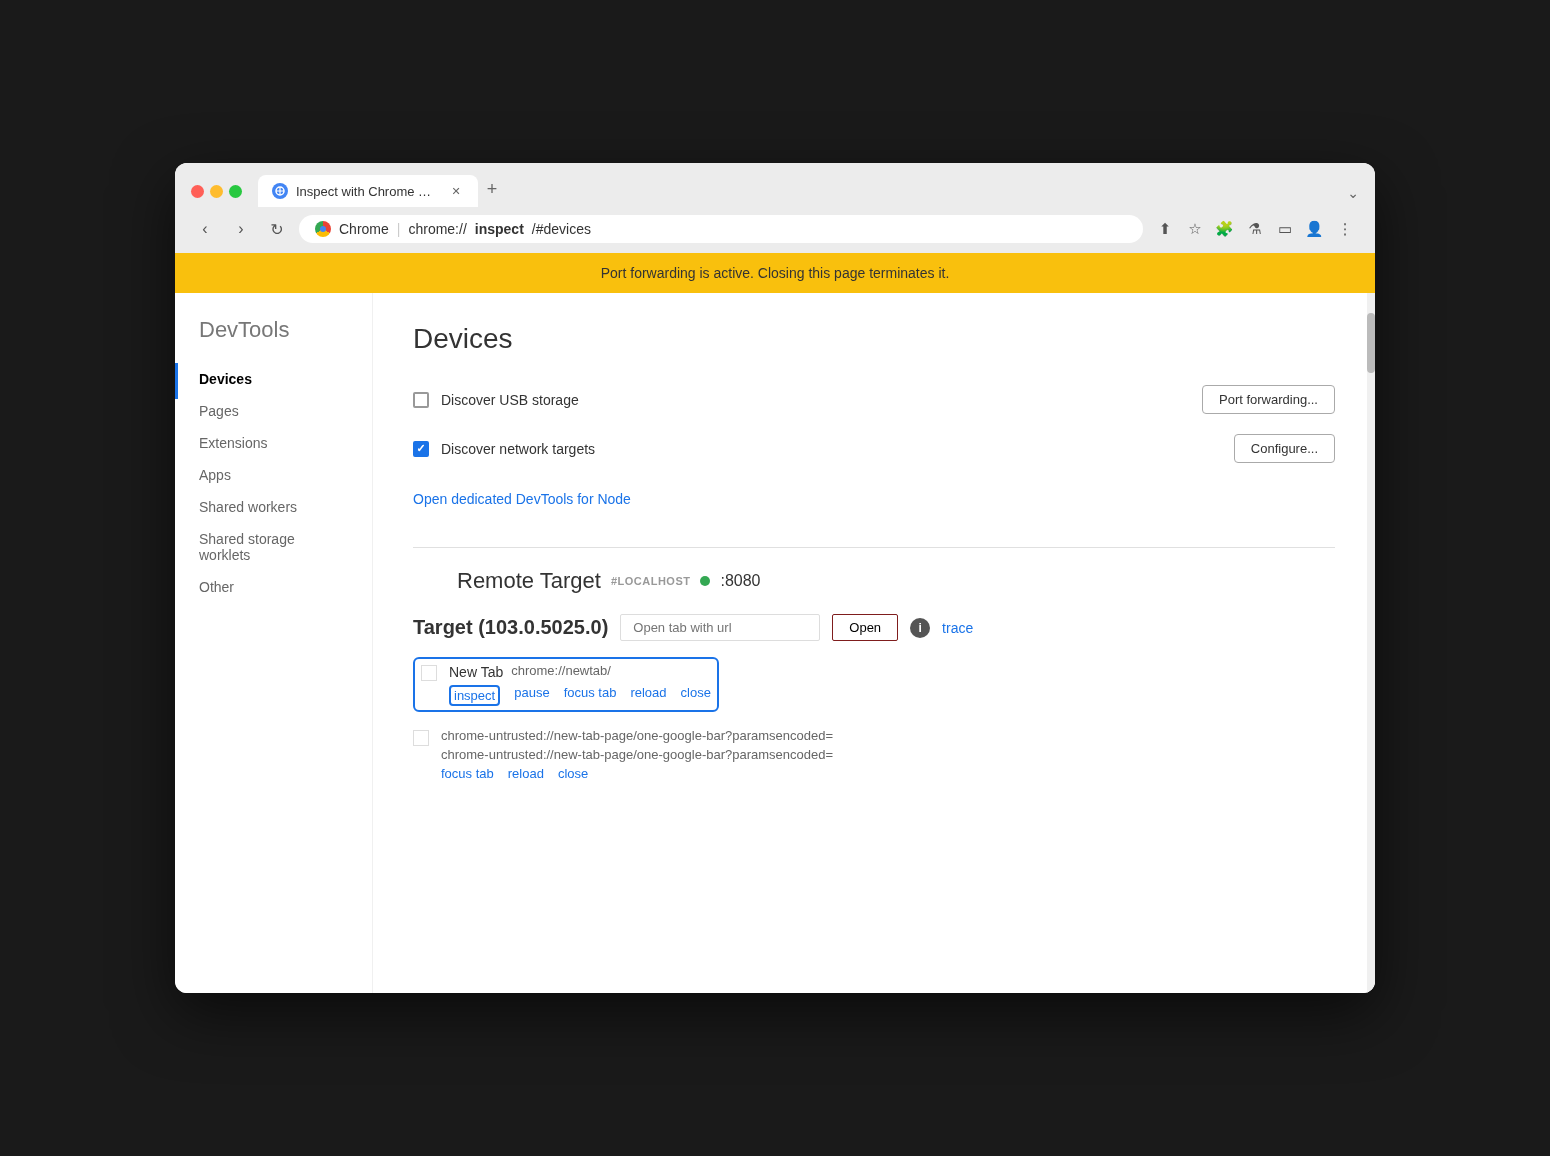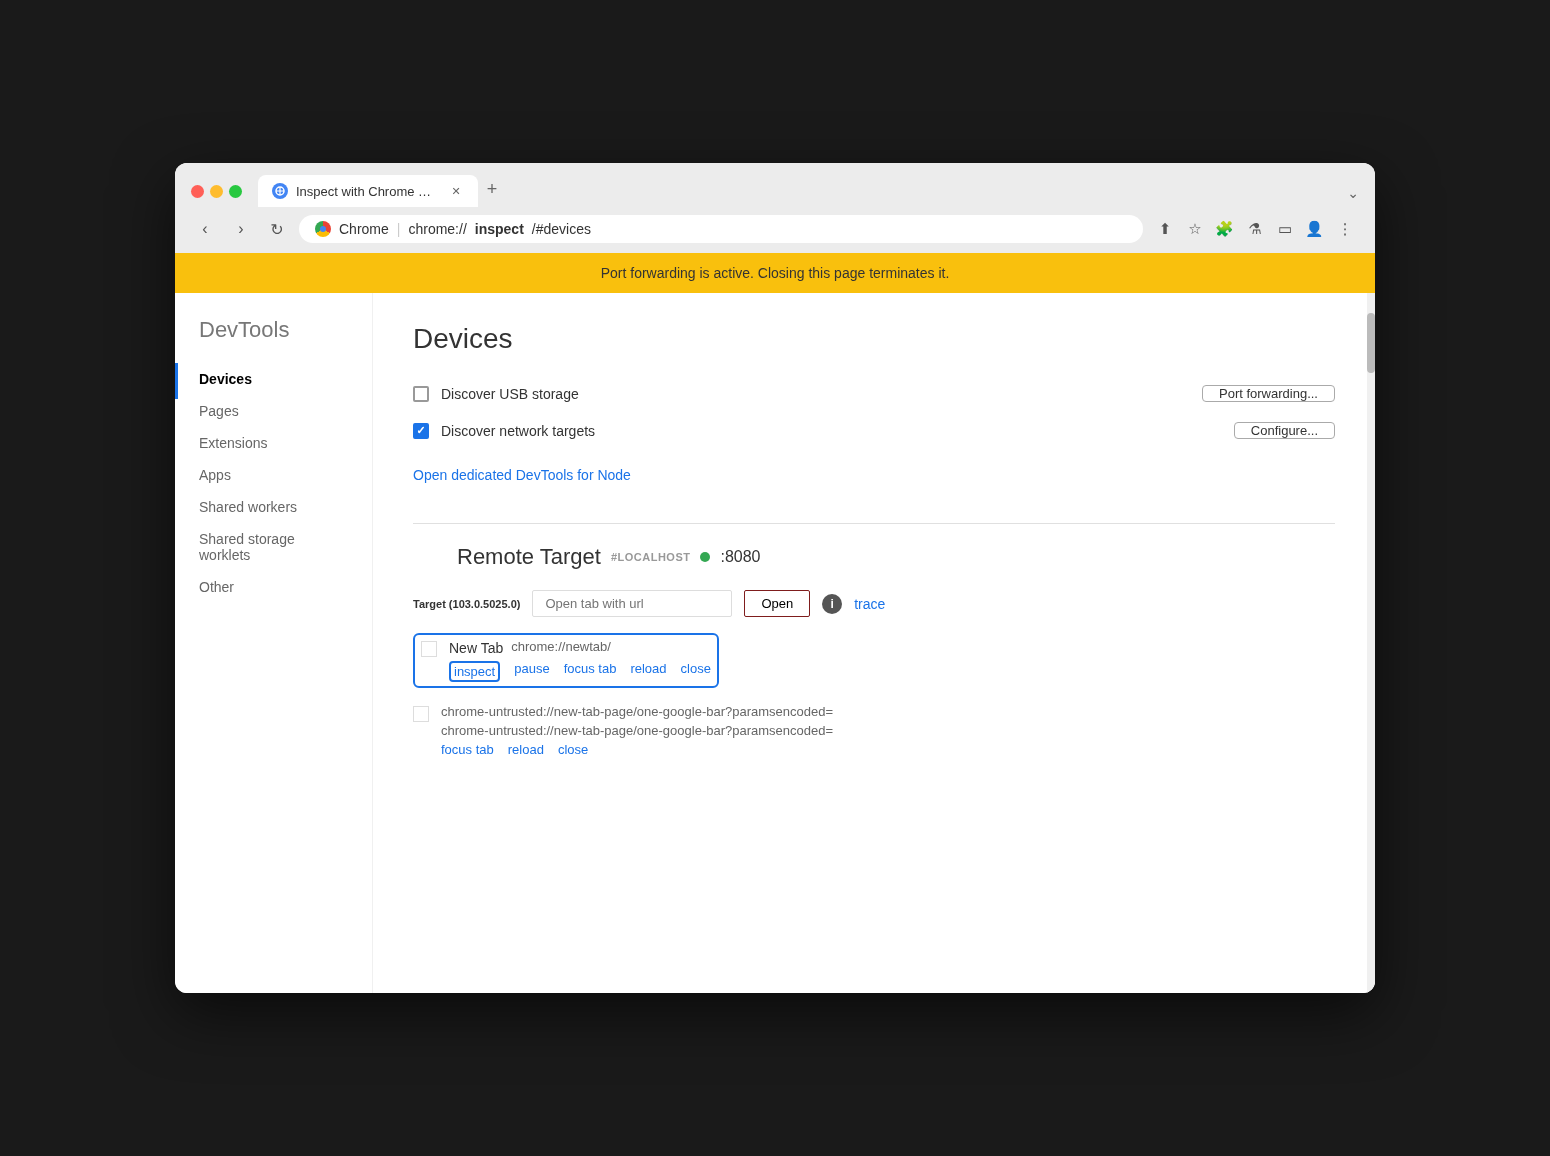--- a/index.html
+++ b/index.html
@@ -268,21 +268,21 @@
       color: white;
       font-size: 11px;
       font-weight: bold;
     }
     .option-label {
       font-size: 14px;
       color: #333;
       flex: 1;
     }
     .option-btn {
-      padding: 0 16px;
+      padding: 6px 16px;
       border: 1px solid #aaa;
       border-radius: 4px;
       background: #fff;
       font-size: 13px;
       cursor: pointer;
       color: #333;
     }
     .devtools-link {
       display: inline-block;
       color: #1a73e8;
@@ -322,21 +322,21 @@
       color: #333;
     }
     
     .target-header-row {
       display: flex;
       align-items: center;
       gap: 12px;
       margin-bottom: 16px;
     }
     .target-name {
-      font-size: 11px;
+      font-size: 20px;
       font-weight: 700;
       color: #333;
     }
     .url-input-field {
       padding: 5px 12px;
       border: 1px solid #ddd;
       border-radius: 2px;
       font-size: 13px;
       color: #999;
       width: 200px;

